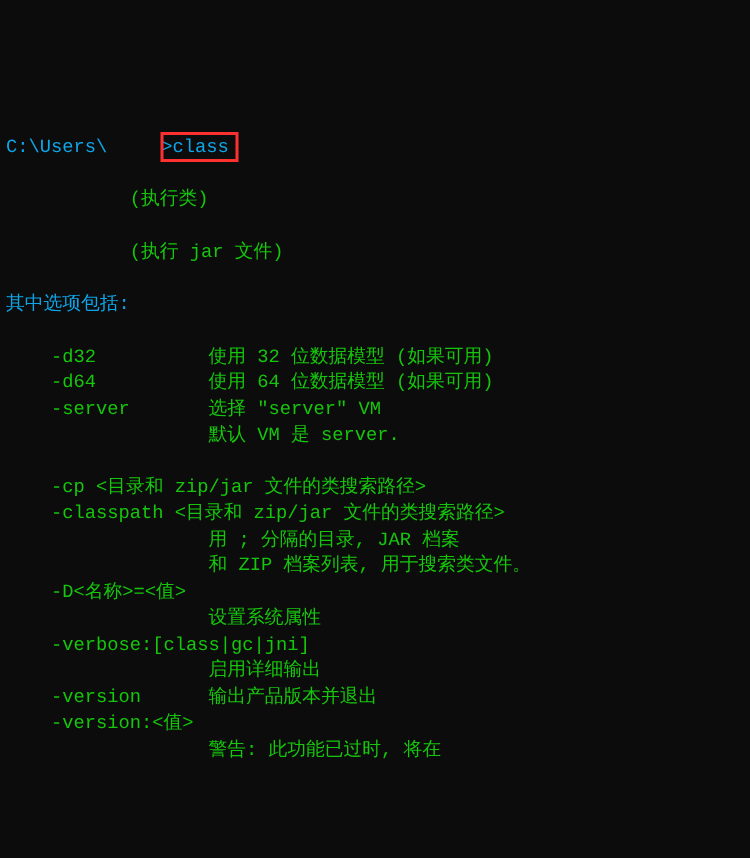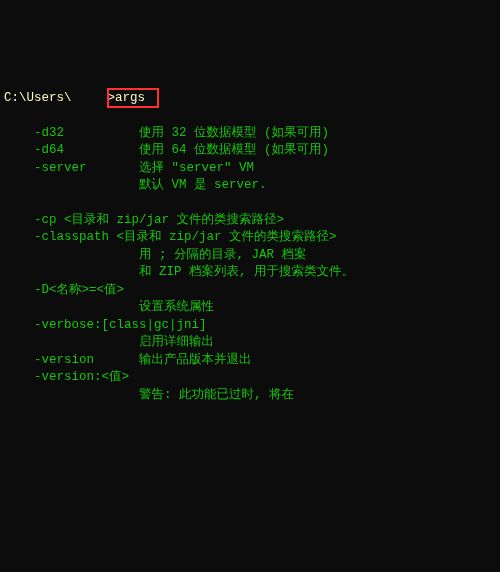--- a/index.html
+++ b/index.html
@@ -27,27 +27,30 @@
       left: 103px;
       width: 52px;
       height: 20px;
       pointer-events: none;
     }
     .redacted {
       display: inline-block;
       width: 36px;
       background: #0c0c0c;
     }
-    .white-text { color: #fef9c3; }
+    .white-text { color: #0ea5e9; }
     .line { display: block; min-height: 17px; }
   </style>
 </head>
 <body>
 
 
 
 <div class="terminal">
-<span class="line prompt-line"><span class="white-text">C:\Users\</span><span class="redacted"> </span><span class="white-text">&gt;</span><span class="white-text">args</span><span class="highlight-box"></span></span>
+<span class="line prompt-line"><span class="white-text">C:\Users\</span><span class="redacted"> </span><span class="white-text">&gt;</span><span class="white-text">class</span><span class="highlight-box"></span></span>
+<span class="line">           (执行类)</span>
+<span class="line">           (执行 jar 文件)</span>
+<span class="line white-text">其中选项包括:</span>
 <div id="options-container"><span class="line">    -d32          使用 32 位数据模型 (如果可用)</span><span class="line">    -d64          使用 64 位数据模型 (如果可用)</span><span class="line">    -server       选择 "server" VM</span><span class="line">                  默认 VM 是 server.</span><span class="line"></span><span class="line">    -cp &lt;目录和 zip/jar 文件的类搜索路径&gt;</span><span class="line">    -classpath &lt;目录和 zip/jar 文件的类搜索路径&gt;</span><span class="line">                  用 ; 分隔的目录, JAR 档案</span><span class="line">                  和 ZIP 档案列表, 用于搜索类文件。</span><span class="line">    -D&lt;名称&gt;=&lt;值&gt;</span><span class="line">                  设置系统属性</span><span class="line">    -verbose:[class|gc|jni]</span><span class="line">                  启用详细输出</span><span class="line">    -version      输出产品版本并退出</span><span class="line">    -version:&lt;值&gt;</span><span class="line">                  警告: 此功能已过时, 将在</span></div>
 </div>
 
 
 
 
 </body></html>

